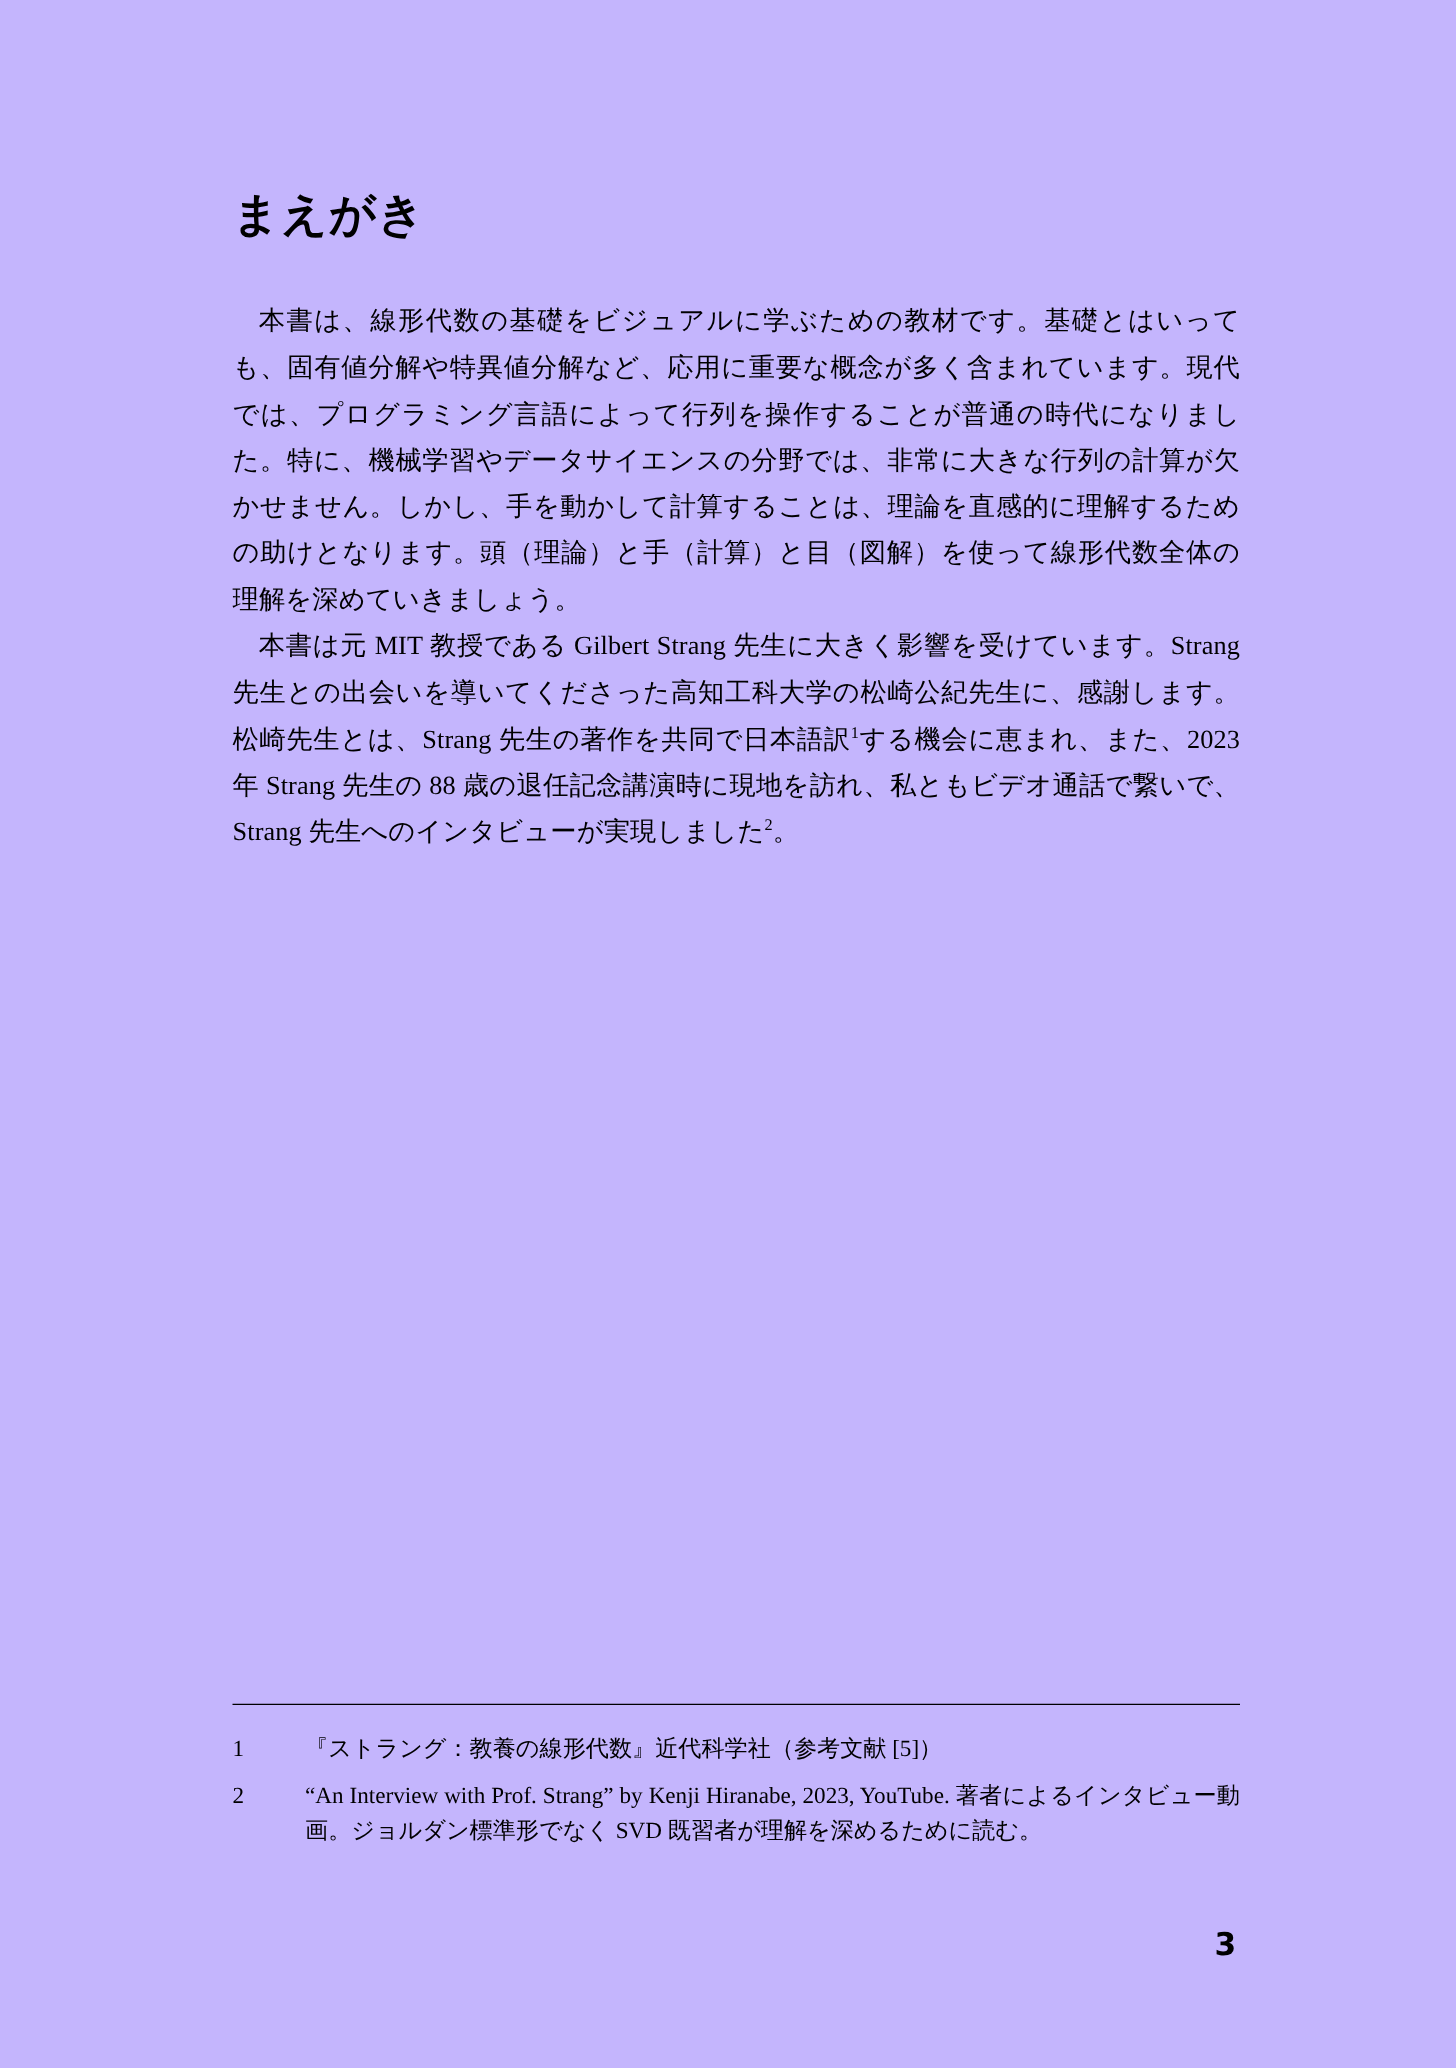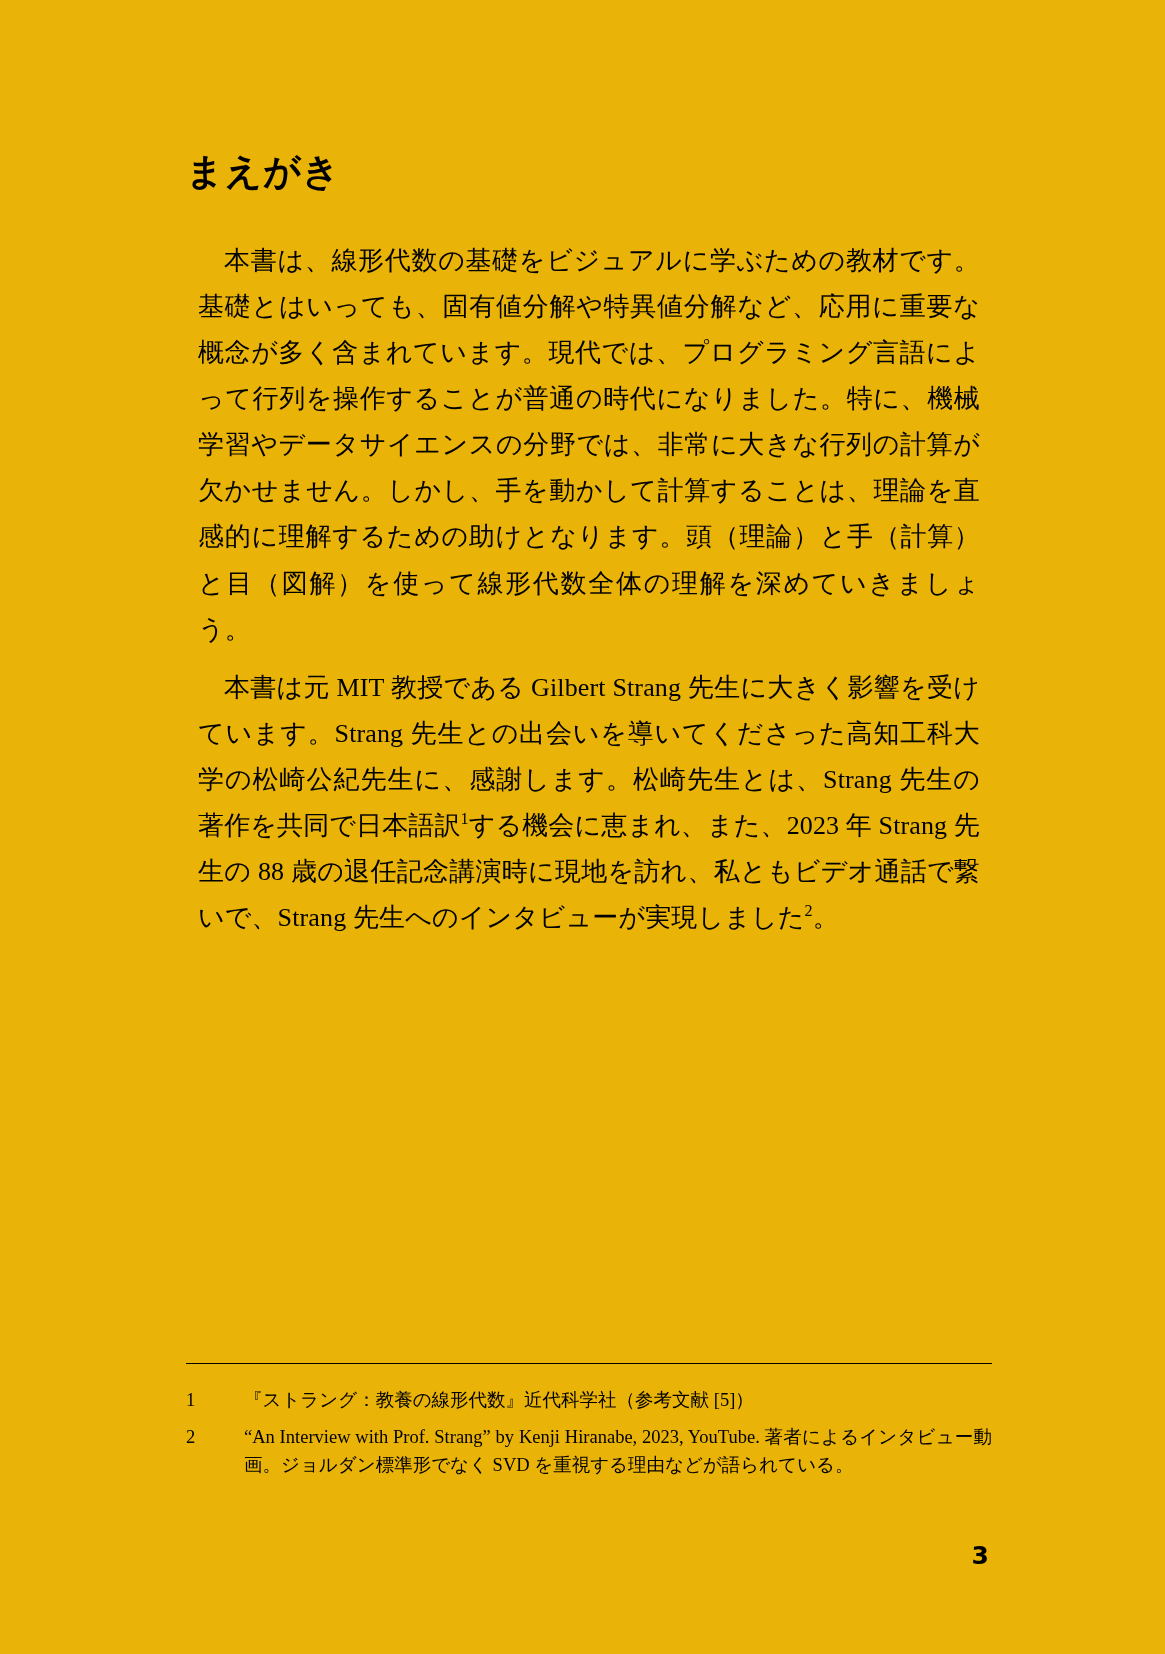--- a/index.html
+++ b/index.html
@@ -4,46 +4,46 @@
 <style>
   html, body {
     margin: 0;
     padding: 0;
     background: #ffffff;
   }
   .page {
     position: relative;
     width: 1165px;
     height: 1654px;
-    background: #eab308;
+    background: #c4b5fd;
     margin: 0 auto;
     overflow: hidden;
     font-family: "Liberation Serif", "DejaVu Serif", serif;
     color: #000000;
   }
   .content {
     position: absolute;
     left: 186px;
     top: 150px;
     width: 806px;
   }
   .chapter-title {
     font-family: "DejaVu Sans", "Liberation Sans", sans-serif;
     font-weight: bold;
     font-size: 37px;
     line-height: 1.2;
     letter-spacing: 0.02em;
     margin: 0 0 44px 0;
   }
   .body-par {
-    font-size: 26px;
+    font-size: 21px;
     line-height: 1.77;
     text-align: justify;
     text-justify: inter-character;
-    margin: 12px;
+    margin: 0;
     text-indent: 1em;
     letter-spacing: 0.005em;
   }
   .body-par + .body-par {
     margin-top: 0px;
   }
   sup.fn {
     font-size: 0.62em;
     vertical-align: super;
     line-height: 0;
@@ -103,19 +103,19 @@
   <div class="footnote-area">
     <div class="fn-rule"></div>
 
     <div class="fn-item">
       <div class="fn-num">1</div>
       <div class="fn-text">『ストラング：教養の線形代数』近代科学社（参考文献 [5]）</div>
     </div>
 
     <div class="fn-item">
       <div class="fn-num">2</div>
-      <div class="fn-text">“An Interview with Prof. Strang” by Kenji Hiranabe, 2023, YouTube. 著者によるインタビュー動画。ジョルダン標準形でなく SVD を重視する理由などが語られている。</div>
+      <div class="fn-text">“An Interview with Prof. Strang” by Kenji Hiranabe, 2023, YouTube. 著者によるインタビュー動画。ジョルダン標準形でなく SVD 既習者が理解を深めるために読む。</div>
     </div>
   </div>
 
   <div class="page-number">3</div>
 
 </div>
 
 </body></html>

